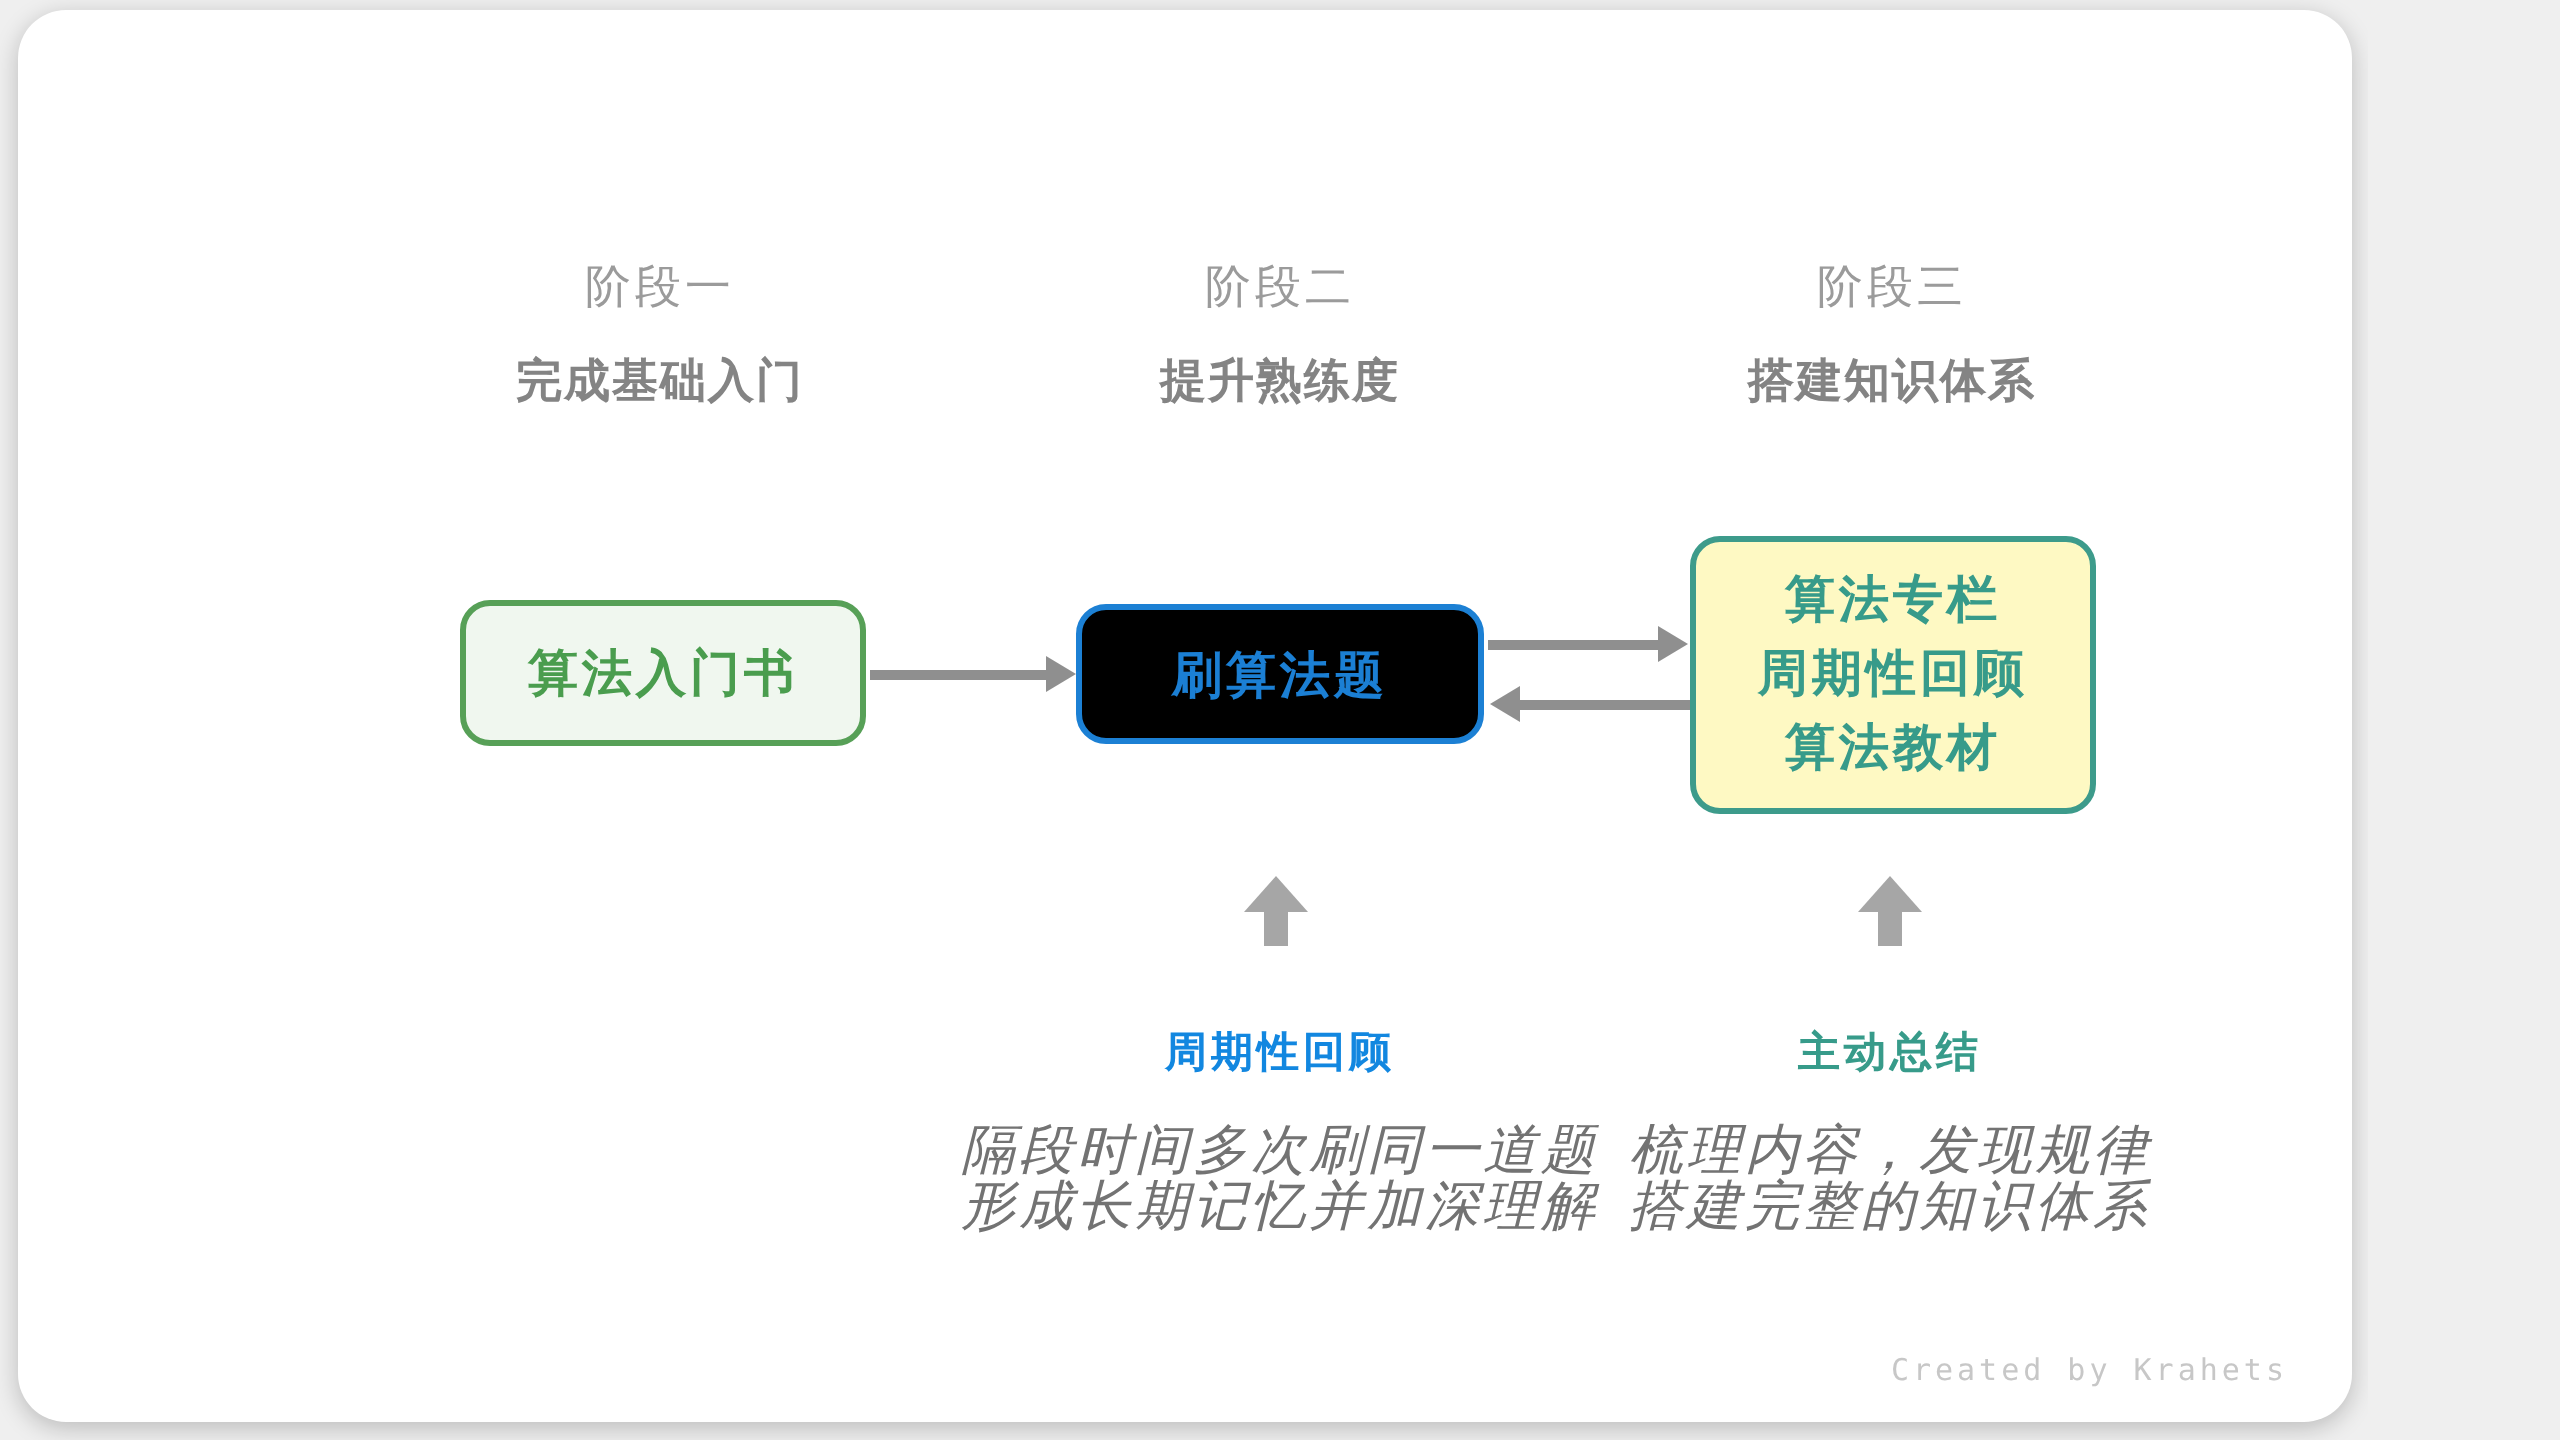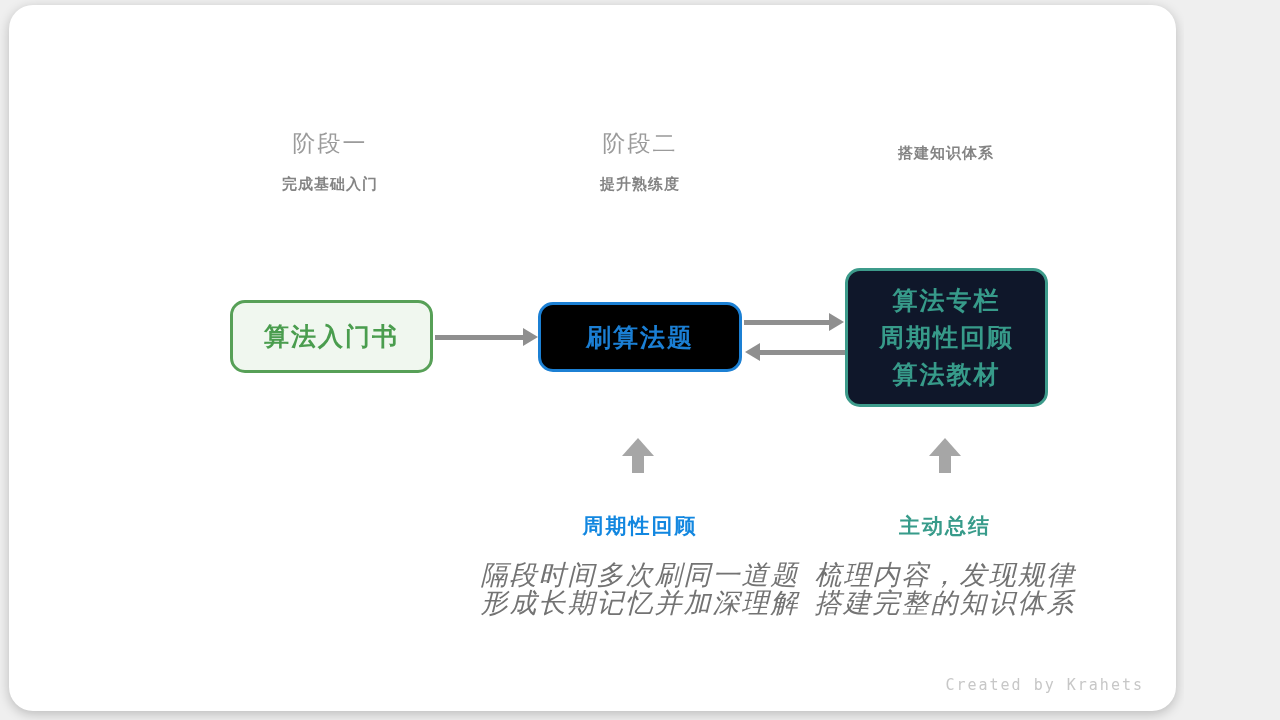--- a/index.html
+++ b/index.html
@@ -7,37 +7,37 @@
   .canvas { position: relative; width: 1184px; height: 720px; overflow: hidden; }
   .card {
     position: absolute; left: 9px; top: 5px; right: 8px; bottom: 9px;
     background: #ffffff; border-radius: 24px;
     box-shadow: 0 3px 12px rgba(0,0,0,0.22);
   }
 
   
   .stage { position: absolute; width: 280px; text-align: center; }
   .stage-label { font-size: 23px; color: #9b9b9b; letter-spacing: 2px; }
-  .stage-sub { margin-top: 16px; font-size: 15px; font-weight: 700; color: #848484; letter-spacing: 1px; }
+  .stage-sub { margin-top: 16px; font-size: 23px; font-weight: 700; color: #848484; letter-spacing: 1px; }
   #stage1 { left: 190px; top: 128px; }
   #stage2 { left: 500px; top: 128px; }
   #stage3 { left: 806px; top: 128px; }
 
   
   .node {
     position: absolute; border-radius: 15px; border: 3px solid;
     display: flex; flex-direction: column; align-items: center; justify-content: center;
     font-weight: 700; font-size: 25px; letter-spacing: 2px;
   }
   #node-intro { left: 230px; top: 300px; width: 203px; height: 73px;
     border-color: #57a057; background: #f0f7ef; color: #4a9d4e; }
   #node-practice { left: 538px; top: 302px; width: 204px; height: 70px;
     border-color: #1c80d4; background: #000000; color: #1b7fd4; }
   #node-knowledge { left: 845px; top: 268px; width: 203px; height: 139px;
-    border-color: #3d9b8b; background: #0f172a; color: #379b8a; line-height: 37px; }
+    border-color: #3d9b8b; background: #fef9c3; color: #379b8a; line-height: 37px; }
 
   
   .h-arrow { position: absolute; height: 5px; background: #8f8f8f; }
   .h-arrow .head-right {
     position: absolute; right: -15px; top: -7px; width: 0; height: 0;
     border-top: 9.5px solid transparent; border-bottom: 9.5px solid transparent;
     border-left: 15px solid #8f8f8f;
   }
   .h-arrow .head-left {
     position: absolute; left: -15px; top: -7px; width: 0; height: 0;
@@ -83,20 +83,21 @@
 
   <div class="stage" id="stage1">
     <div class="stage-label">阶段一</div>
     <div class="stage-sub">完成基础入门</div>
   </div>
   <div class="stage" id="stage2">
     <div class="stage-label">阶段二</div>
     <div class="stage-sub">提升熟练度</div>
   </div>
   <div class="stage" id="stage3">
+    <div class="stage-label">阶段三</div>
     <div class="stage-sub">搭建知识体系</div>
   </div>
 
   <div class="node" id="node-intro">
     <div>算法入门书</div>
   </div>
   <div class="node" id="node-practice">
     <div>刷算法题</div>
   </div>
   <div class="node" id="node-knowledge">

